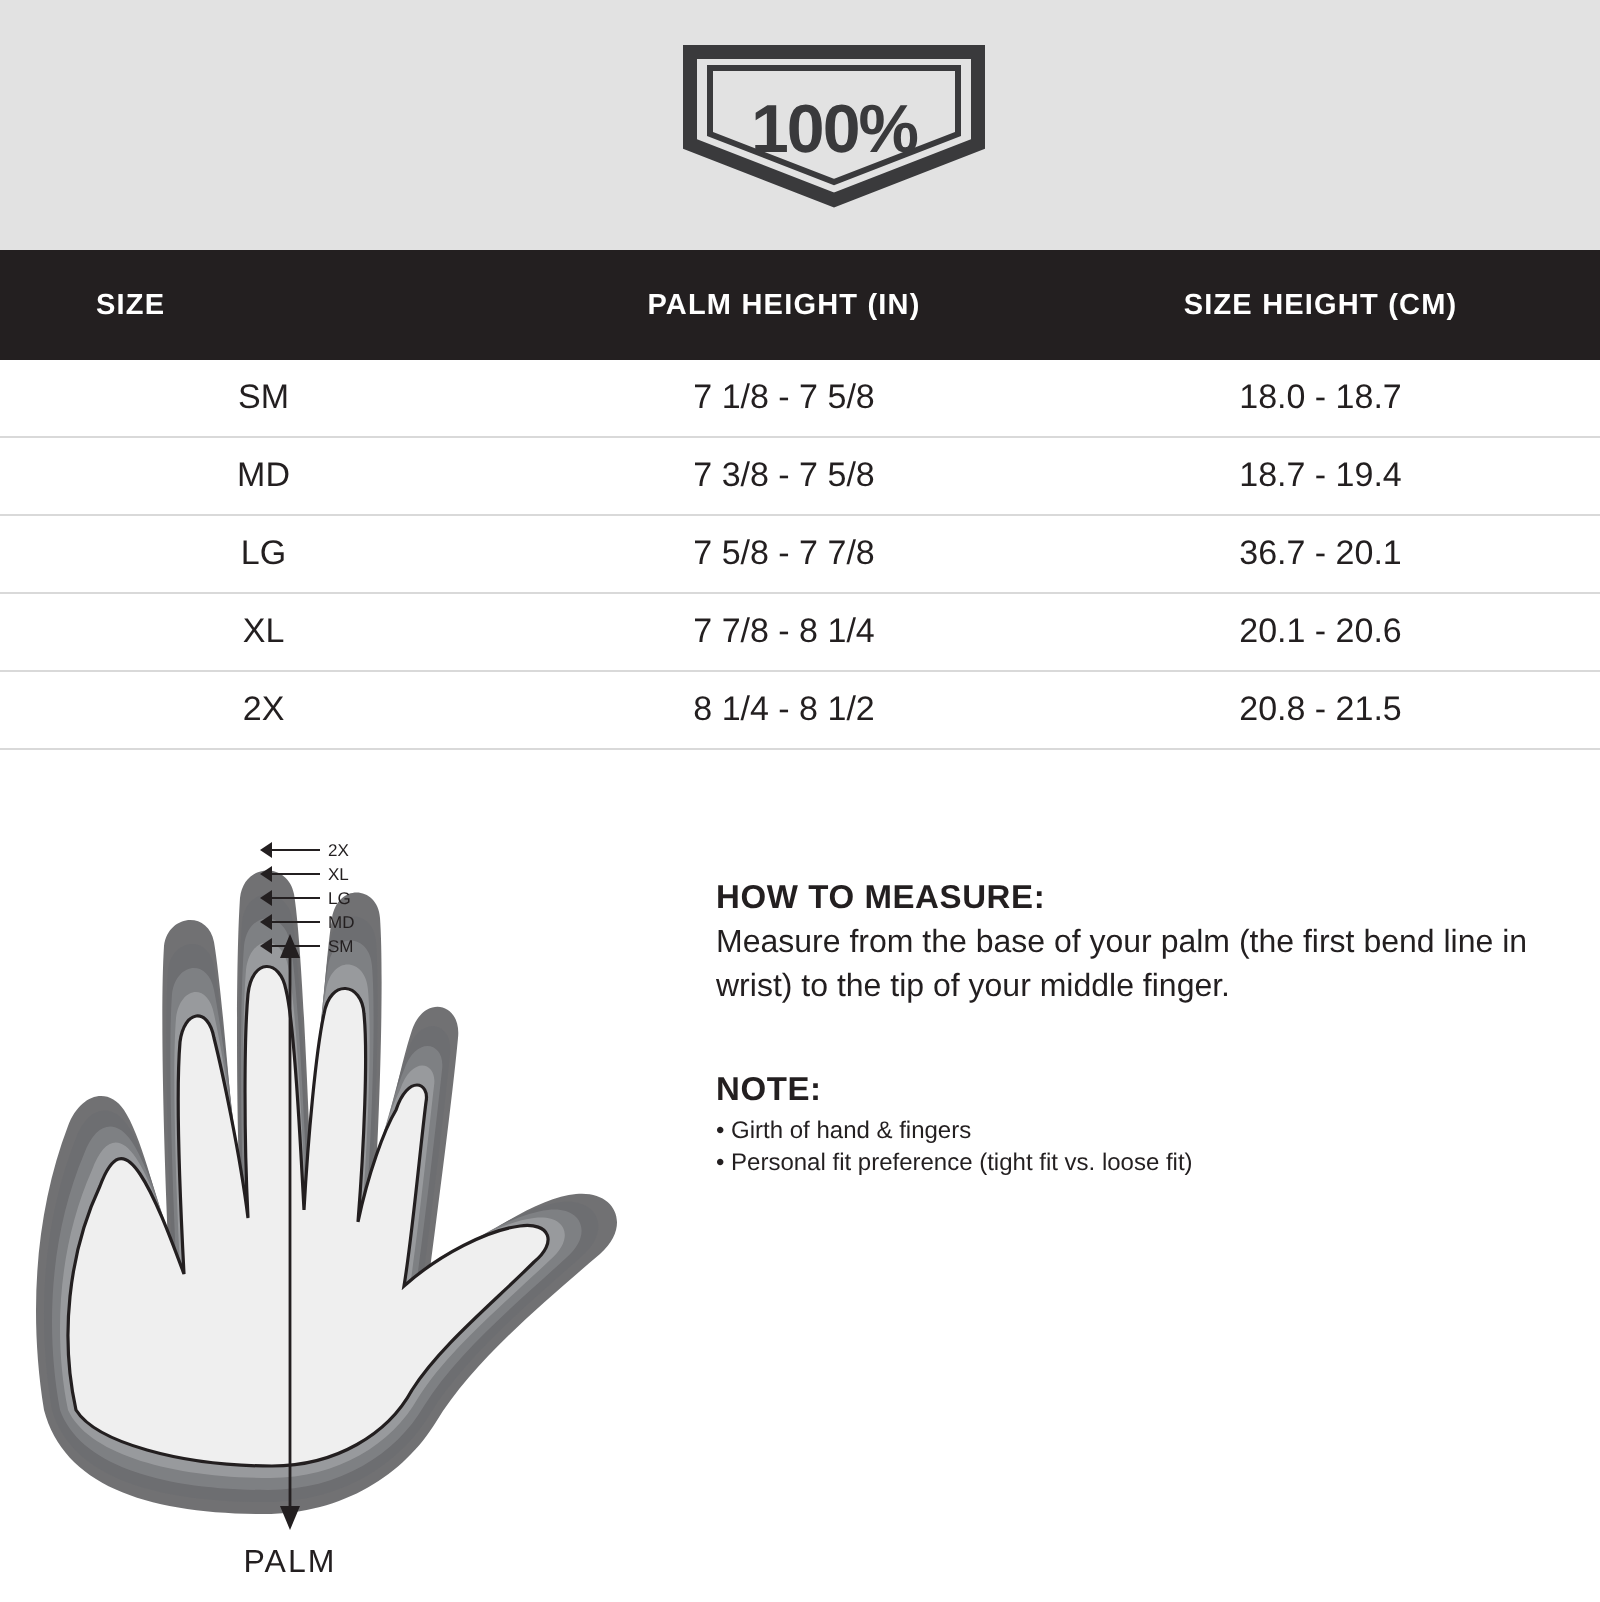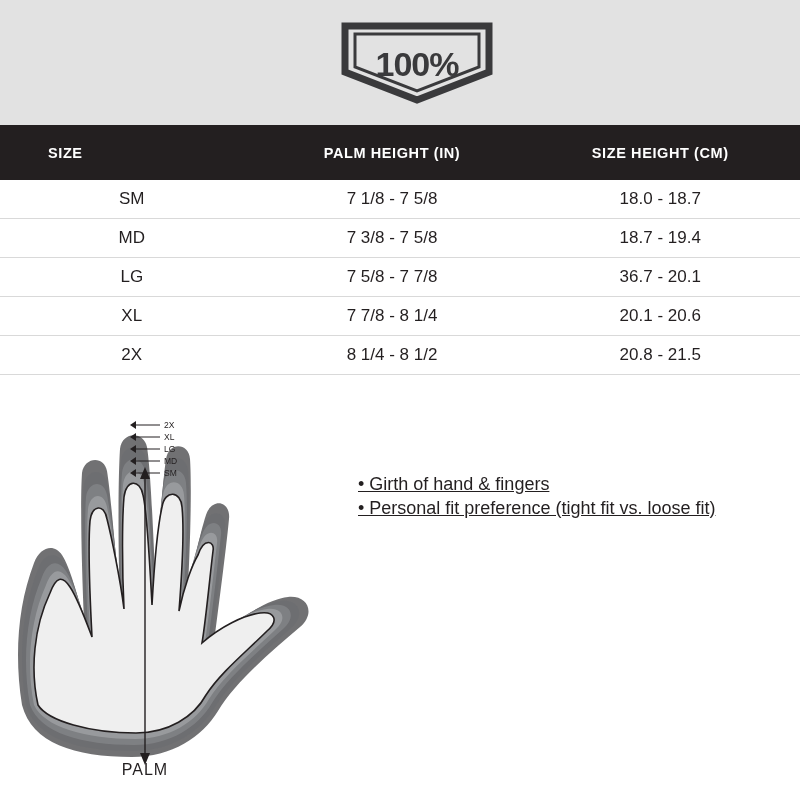--- a/index.html
+++ b/index.html
@@ -86,21 +86,21 @@
   }
   .glove-area {
     position: absolute;
     left: 0;
     top: 0;
     width: 350px;
     height: 420px;
   }
   .palm-label {
     position: absolute;
-    bottom: 16px;
+    bottom: 4px;
     left: 0;
     width: 290px;
     text-align: center;
     font-size: 16px;
     letter-spacing: 1px;
     color: #231f20;
   }
   .text-area {
     position: absolute;
     left: 358px;
@@ -119,23 +119,22 @@
     margin: 0;
     color: #231f20;
   }
   .note-block { margin-top: 32px; }
   .bullet-list {
     margin: 0;
     padding: 0;
     list-style: none;
   }
   .bullet-list li {
-    font-size: 18px;
+    font-size: 12px;
     line-height: 1.35;
-    text-decoration: underline;
   }
   .size-tick-label {
     font-size: 8.5px;
     fill: #231f20;
   }
 </style>
 </head>
 <body>
 
 <div class="header">
@@ -255,20 +254,25 @@
       <text class="size-tick-label" x="164" y="53">2X</text>
       <text class="size-tick-label" x="164" y="65">XL</text>
       <text class="size-tick-label" x="164" y="77">LG</text>
       <text class="size-tick-label" x="164" y="89">MD</text>
       <text class="size-tick-label" x="164" y="101">SM</text>
     </svg>
     <div class="palm-label">PALM</div>
   </div>
 
   <div class="text-area">
+    <div class="how-block">
+      <p class="block-title">HOW TO MEASURE:</p>
+      <p class="block-body">Measure from the base of your palm (the first bend line in wrist) to the tip of your middle finger.</p>
+    </div>
     <div class="note-block">
+      <p class="block-title">NOTE:</p>
       <ul class="bullet-list">
         <li>• Girth of hand &amp; fingers</li>
         <li>• Personal fit preference (tight fit vs. loose fit)</li>
       </ul>
     </div>
   </div>
 </div>
 
 </body></html>

